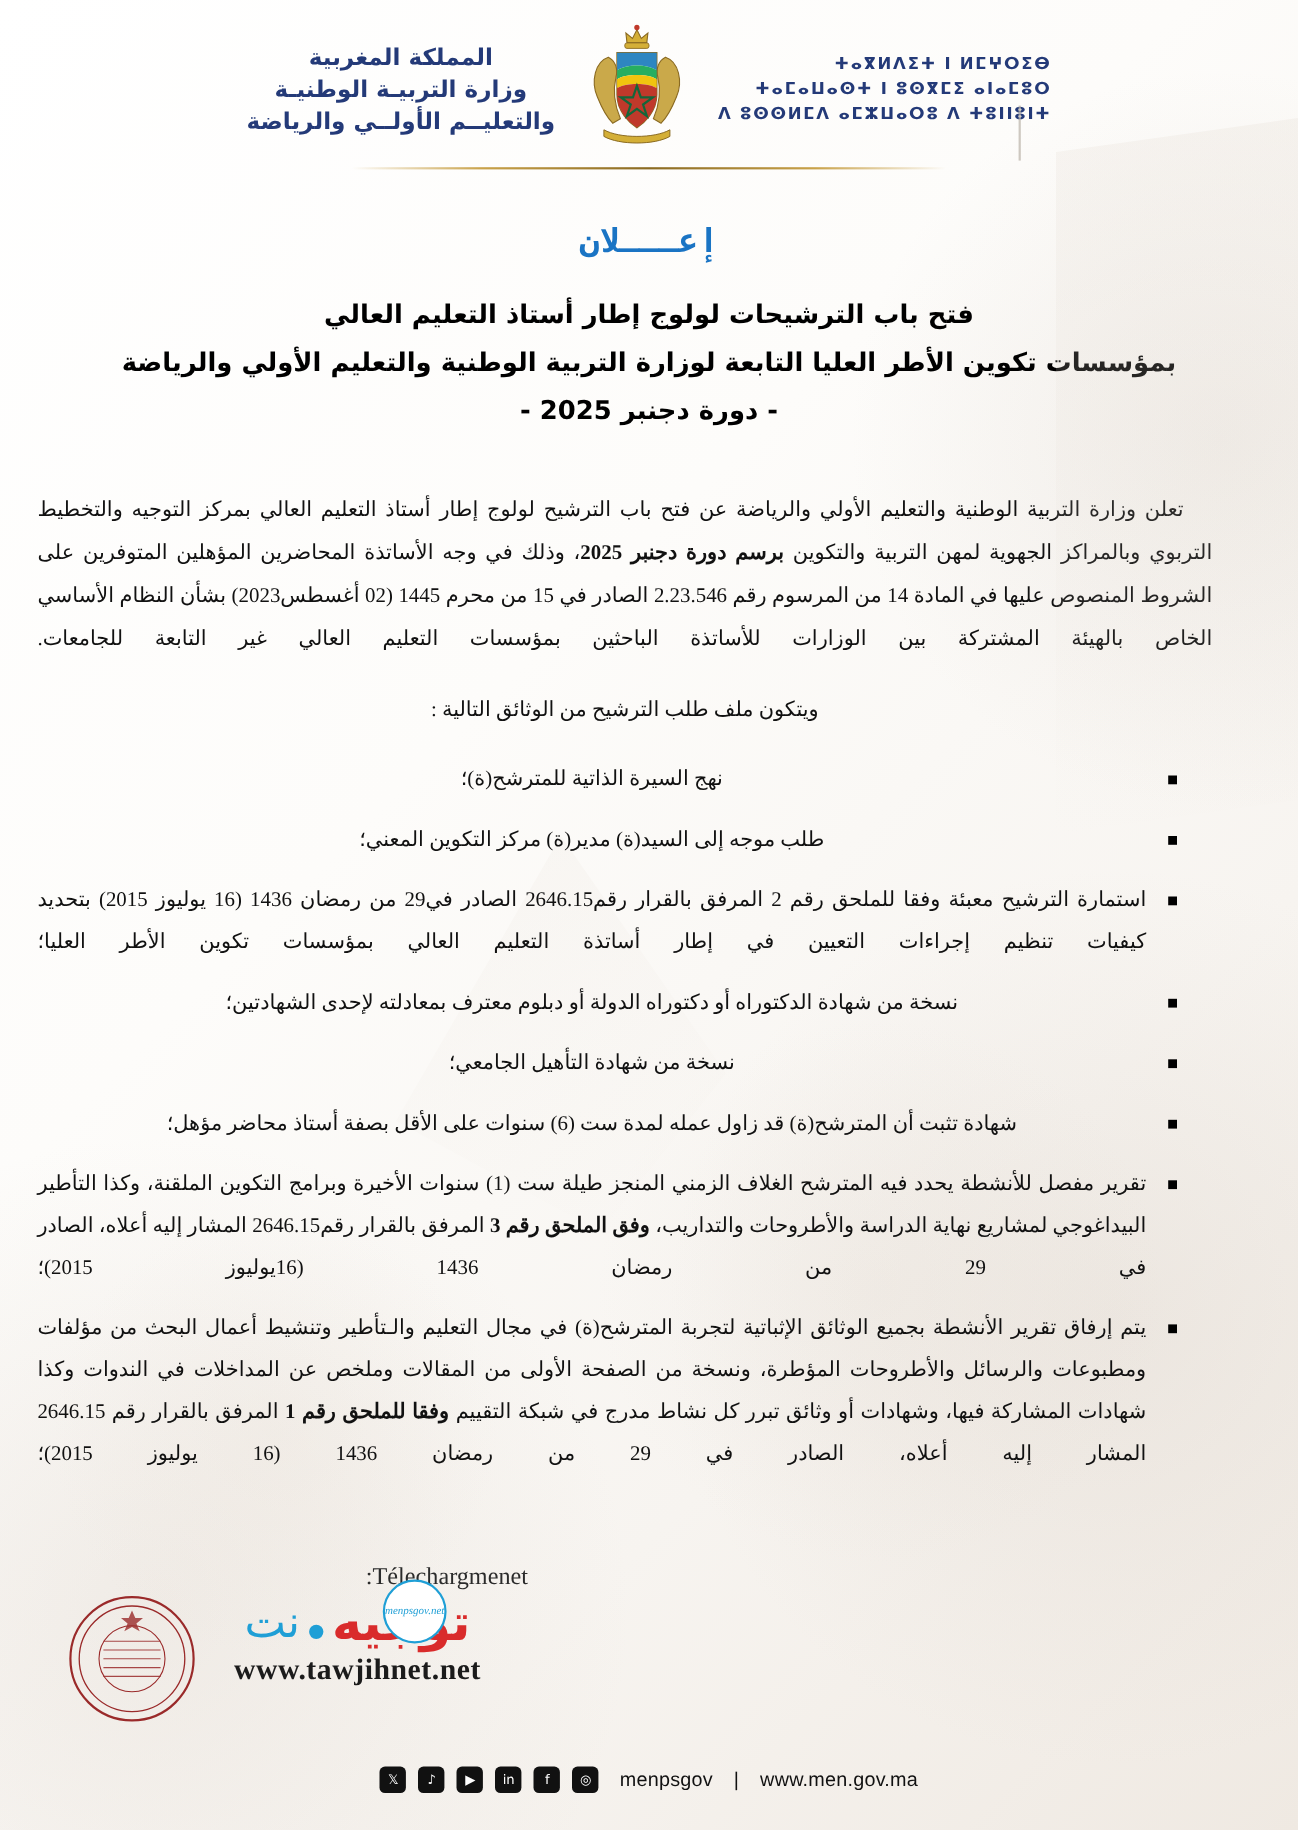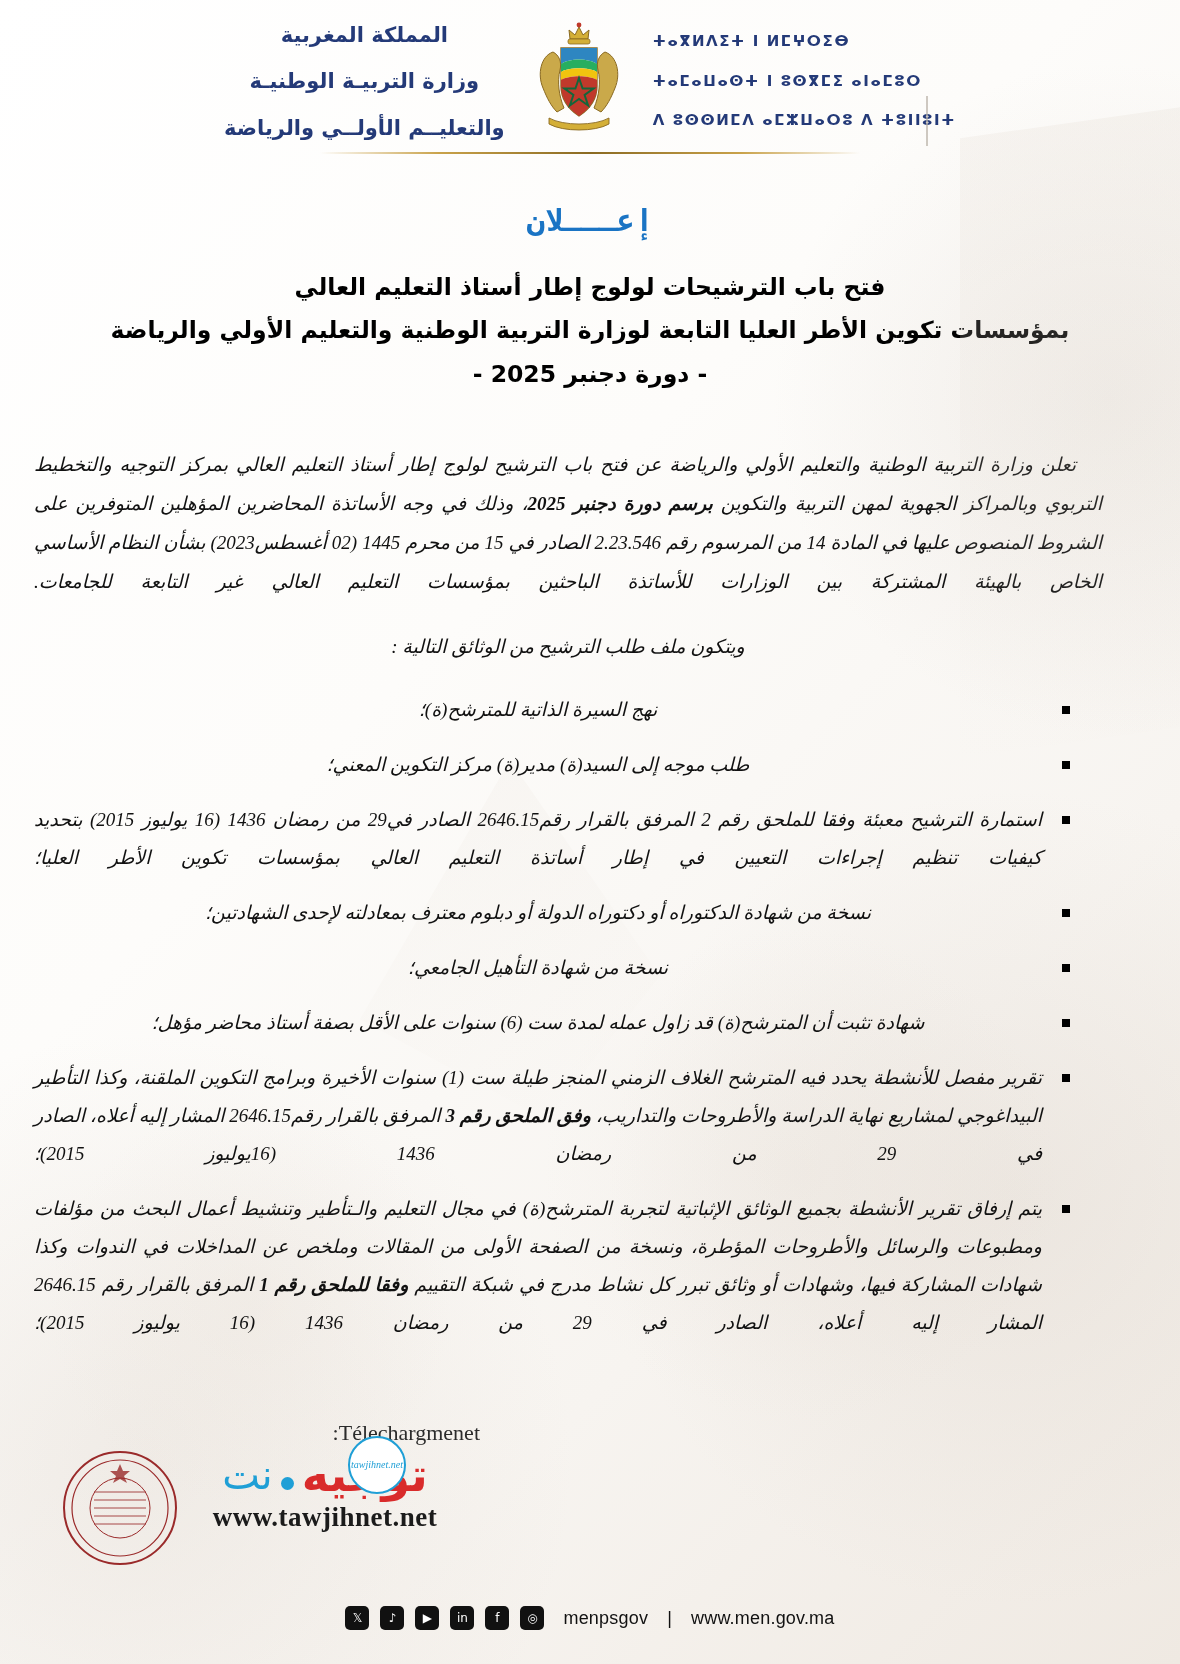--- a/index.html
+++ b/index.html
@@ -46,34 +46,34 @@
     justify-content: center;
     align-items: center;
     padding-top: 22px;
     gap: 18px;
     direction: rtl;
   }
   .hdr-col {
     display: flex;
     flex-direction: column;
     justify-content: center;
-    gap: 20px;
+    gap: 3px;
   }
   .hdr-ar {
     text-align: center;
     color: #243a78;
     font-size: 21px;
     font-weight: 600;
     letter-spacing: 1px;
     white-space: nowrap;
     line-height: 1.25;
     font-family: "DejaVu Sans", "Liberation Sans", sans-serif;
   }
   .hdr-tif {
-    text-align: left;
+    text-align: right;
     color: #243a78;
     font-size: 15px;
     font-weight: 600;
     white-space: nowrap;
     letter-spacing: 1.6px;
     line-height: 1.3;
     direction: ltr;
     font-family: "DejaVu Sans", "Liberation Sans", sans-serif;
   }
   .emblem { width: 112px; height: 118px; flex: 0 0 auto; }
@@ -117,21 +117,20 @@
   .title-block div { white-space: nowrap; }
 
   
   .body {
     margin: 50px 78px 0 34px;
     font-size: 19px;
     line-height: 2.05;
     text-align: justify;
     text-align-last: justify;
     direction: rtl;
-    font-style: italic;
   }
   .intro { text-indent: 26px; }
   .intro b { font-weight: bold; }
   .sub-line {
     margin-top: 26px;
     text-align: center;
     text-align-last: center;
     font-size: 19px;
   }
 
@@ -371,21 +370,21 @@
         <line x1="34" y1="76" x2="86" y2="76"></line>
       </g>
       <path d="M60 16 L63 23 L70 23 L64 28 L67 35 L60 31 L53 35 L56 28 L50 23 L57 23 Z" fill="#9a2a2a" opacity="0.8"></path>
     </svg>
 
     <div class="tawjih">
       <div class="tawjih-word">
         <span class="tw-ar">توجيه</span>
         <span class="tw-dot"></span>
         <span class="tw-net">نت</span>
-        <span class="tw-badge">tawjihnet.net</span>
+        <span class="tw-badge">menpsgov.net</span>
       </div>
       <div class="tw-url">www.tawjihnet.net</div>
     </div>
 
     <div class="social">
       <span class="sicon">𝕏</span>
       <span class="sicon tt">♪</span>
       <span class="sicon yt">▶</span>
       <span class="sicon in">in</span>
       <span class="sicon fb">f</span>

